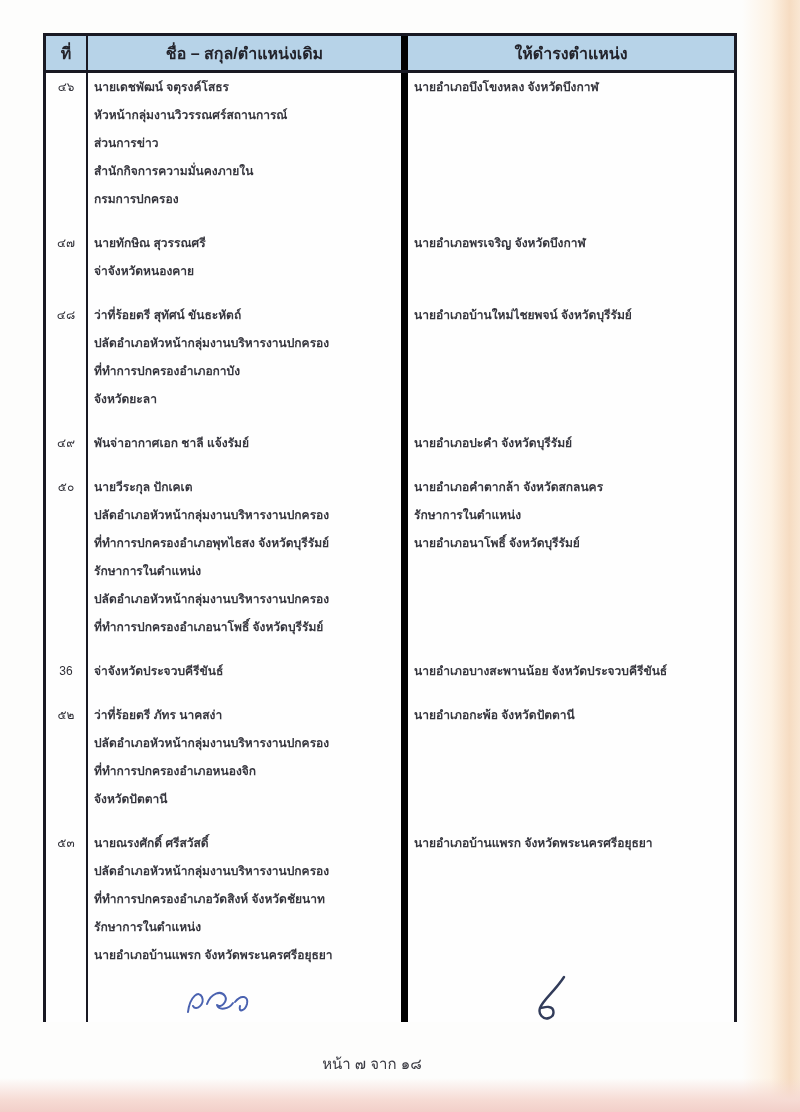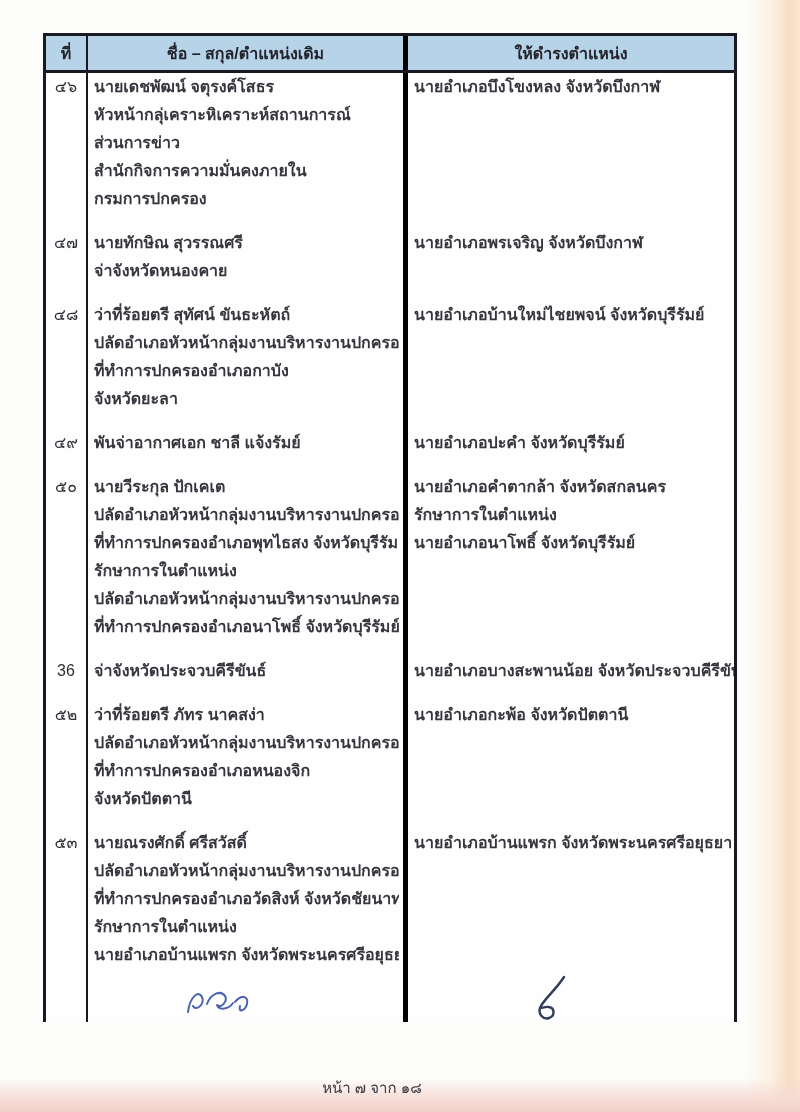--- a/index.html
+++ b/index.html
@@ -24,33 +24,33 @@
     background:#fefefe;
   }
   .thead{
     display:flex;flex:0 0 auto;background:#b7d3e8;border-bottom:3px solid #191923;
   }
   .thead .hc{
     padding:5px 2px 4px 2px;font-weight:bold;font-size:16px;text-align:center;
     box-sizing:border-box;color:#23232b;
   }
   .col-no{width:42px;flex:0 0 auto;border-right:2px solid #191923;box-sizing:border-box;}
-  .col-left{width:320px;flex:0 0 auto;border-right:5px solid #000000;box-sizing:border-box;}
+  .col-left{width:320px;flex:0 0 auto;border-right:7px solid #000000;box-sizing:border-box;}
   .col-right{flex:1 1 auto;box-sizing:border-box;}
   .tbody{display:flex;flex-direction:column;flex:1 1 auto;}
   .row{display:flex;flex:0 0 auto;}
   .row.filler{flex:1 1 auto;}
-  .cell{font-size:16px;line-height:28px;}
+  .cell{font-size:12px;line-height:28px;}
   .cell.num{text-align:center;color:#2e2e36;}
   .cell.txt{padding:0 4px 16px 6px;font-weight:bold;}
   .row.filler .cell{padding:0;}
   .line{white-space:nowrap;overflow:hidden;}
   .footer{
     position:absolute;left:0;top:1052px;width:744px;text-align:center;
-    font-size:15px;color:#3a3a42;margin-top:24px;
+    font-size:15px;color:#3a3a42;
   }
   .sig{position:absolute;pointer-events:none;}
   .sig svg path{fill:none;stroke-linecap:round;stroke-linejoin:round;}
   .sig-blue{left:180px;top:982px;}
   .sig-blue svg path{stroke:#4a62b0;stroke-width:2;}
   .sig-dark{left:524px;top:973px;}
   .sig-dark svg path{stroke:#323c5a;stroke-width:2.4;}
 </style>
 </head>
 <body>
@@ -62,21 +62,21 @@
   <div class="thead">
     <div class="hc col-no">ที่</div>
     <div class="hc col-left">ชื่อ – สกุล/ตำแหน่งเดิม</div>
     <div class="hc col-right">ให้ดำรงตำแหน่ง</div>
   </div>
   <div class="tbody">
       <div class="row">
         <div class="cell num col-no">๔๖</div>
         <div class="cell txt col-left">
           <div class="line">นายเดชพัฒน์ จตุรงค์โสธร</div>
-          <div class="line">หัวหน้ากลุ่เคราะหิเคราะห์สถานการณ์</div>
+          <div class="line">หัวหน้ากลุ่มงานวิวรรณศร์สถานการณ์</div>
           <div class="line">ส่วนการข่าว</div>
           <div class="line">สำนักกิจการความมั่นคงภายใน</div>
           <div class="line">กรมการปกครอง</div>
         </div>
         <div class="cell txt col-right">
           <div class="line">นายอำเภอบึงโขงหลง จังหวัดบึงกาฬ</div>
         </div>
       </div>
       <div class="row">
         <div class="cell num col-no">๔๗</div>

